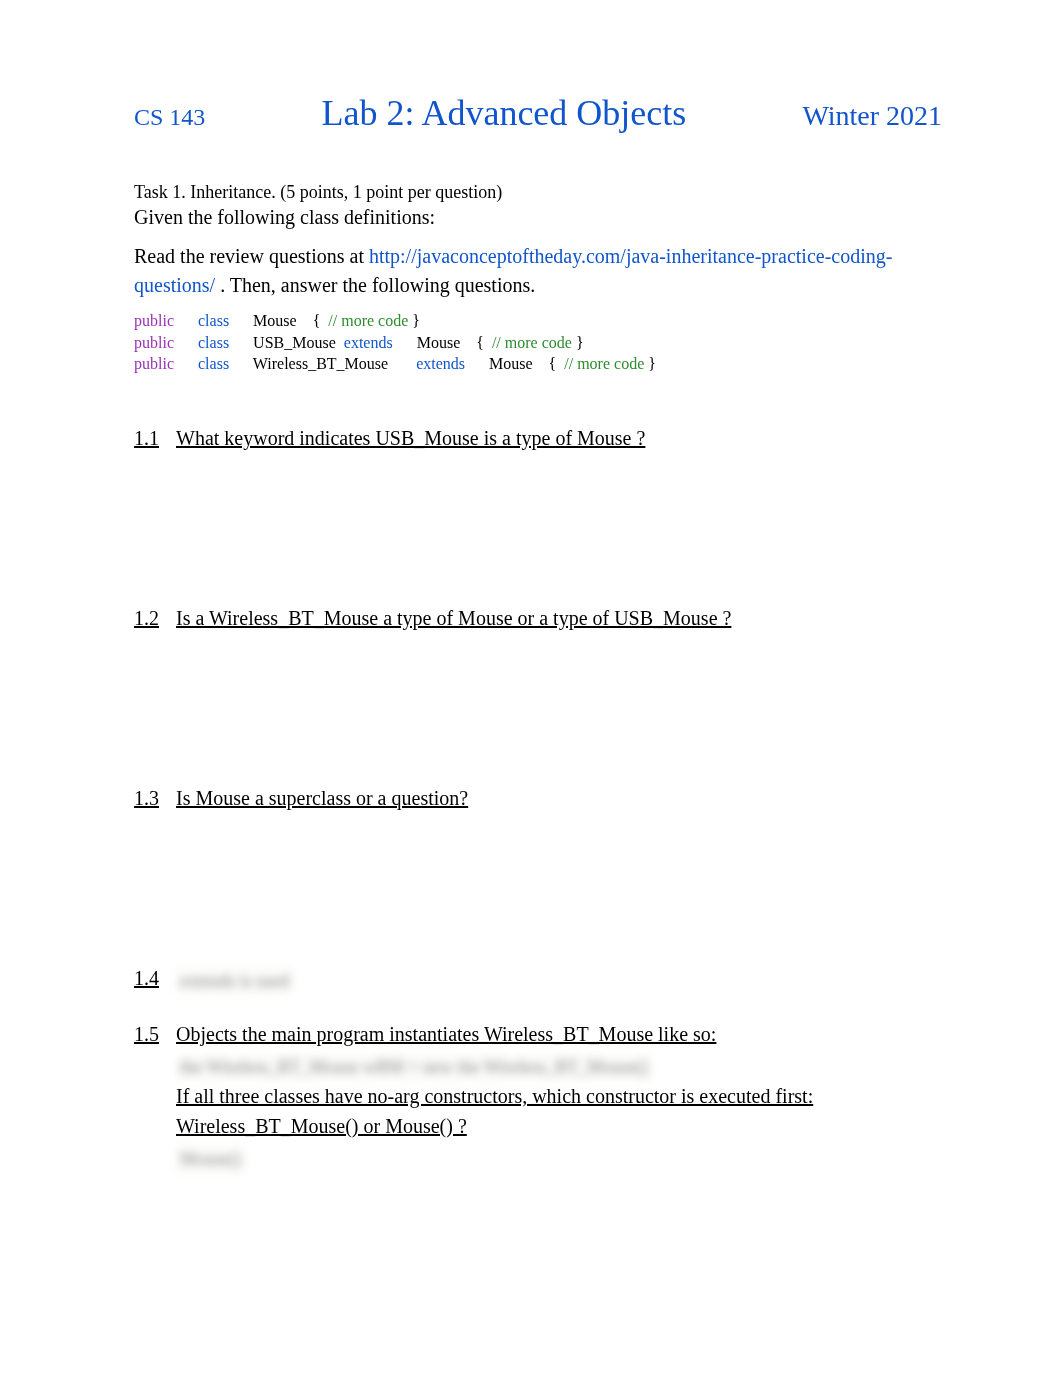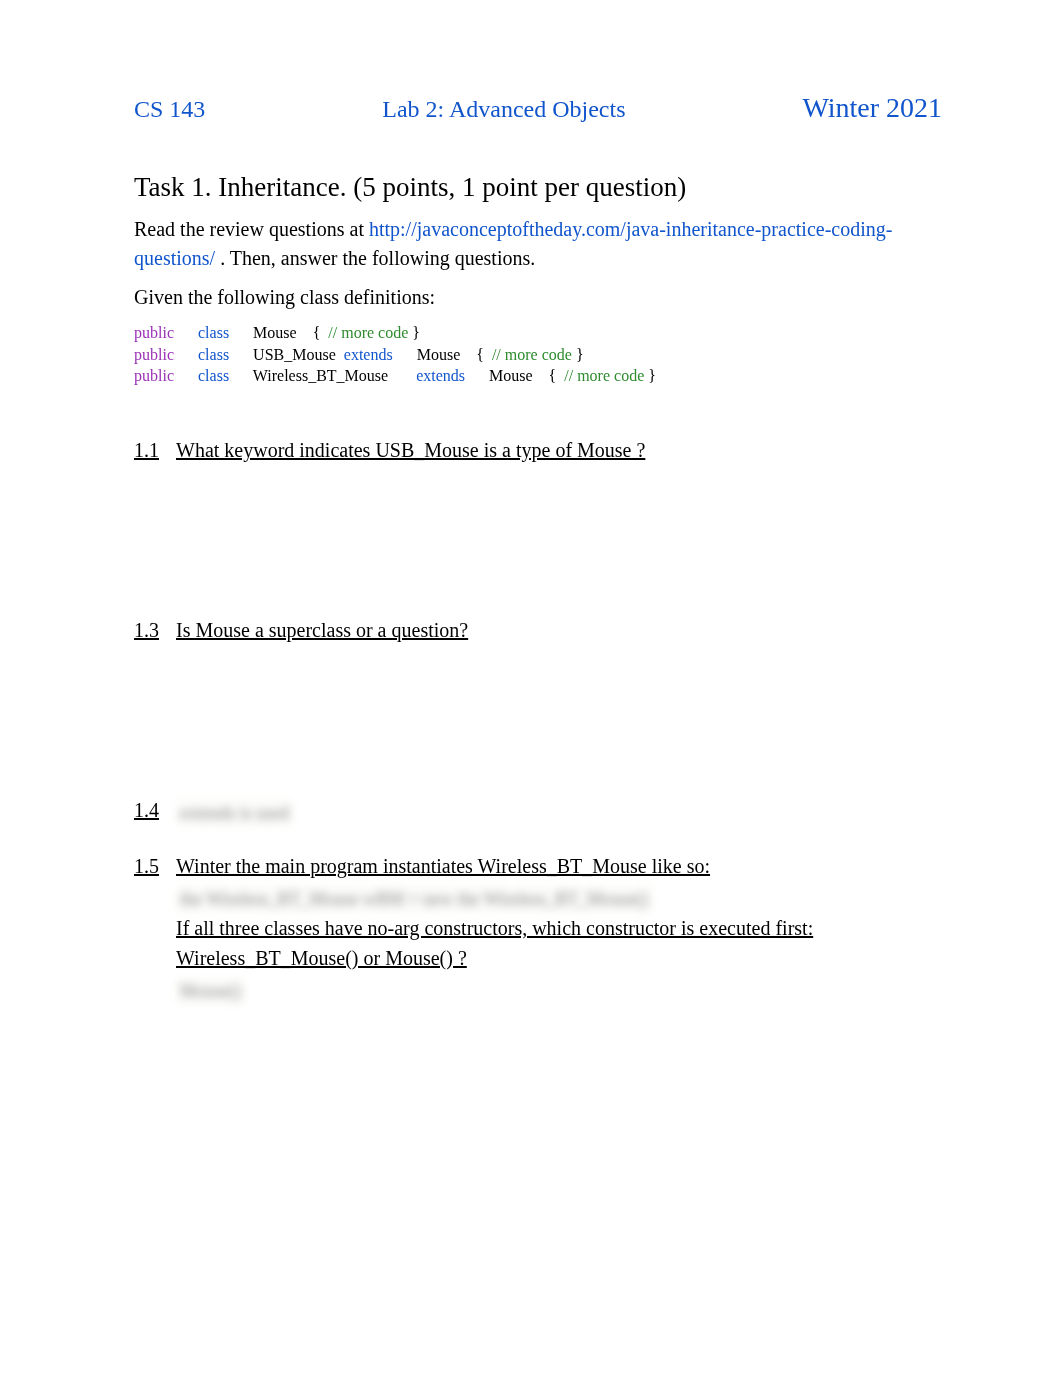--- a/index.html
+++ b/index.html
@@ -16,25 +16,24 @@
     position: relative;
   }
   .header-row {
     display: flex;
     justify-content: space-between;
     align-items: baseline;
     color: #1155cc;
     margin-bottom: 48px;
   }
   .header-left { font-size: 24px; }
-  .header-center { font-size: 24px; }
+  .header-center { font-size: 36px; }
   .header-right { font-size: 28px; }
   .task-title {
-    font-size: 27px;
-    margin-bottom: 12px;
+    font-size: 18px;
   }
   .para {
     font-size: 20px;
     line-height: 1.45;
     margin-bottom: 10px;
   }
   a.link { color: #1155cc; text-decoration: none; }
   .code-block {
     font-family: "Times New Roman", Times, serif;
     font-size: 16px;
@@ -74,54 +73,58 @@
 <div class="page">
 
   <div class="header-row">
     <span class="header-left">CS 143</span>
     <span class="header-center">Lab 2: Advanced Objects</span>
     <span class="header-right">Winter 2021</span>
   </div>
 
   <div class="task-title">Task 1.  Inheritance. (5 points, 1 point per question)</div>
 
+  <div class="para">Given the following class definitions:</div>
+
   <div class="para">
     <span>Read the review questions at  </span><a class="link" href="#">http://javaconceptoftheday.com/java-inheritance-practice-coding-questions/</a><span> .   Then, answer the following questions.</span>
   </div>
-
-  <div class="para">Given the following class definitions:</div>
 
   <div class="code-block"><span class="kw-vis">public</span>      <span class="kw-blue">class</span>      <span>Mouse    { </span> <span class="cm">// more code</span><span> }</span>
 <span class="kw-vis">public</span>      <span class="kw-blue">class</span>      <span>USB_Mouse </span> <span class="kw-blue">extends</span><span>      Mouse    { </span> <span class="cm">// more code</span><span> }</span>
 <span class="kw-vis">public</span>      <span class="kw-blue">class</span>      <span>Wireless_BT_Mouse       </span><span class="kw-blue">extends</span><span>      Mouse    { </span> <span class="cm">// more code</span><span> }</span></div>
 
   <div class="q-row">
     <div class="q-num">1.1</div>
     <div class="q-body">What keyword indicates  USB_Mouse  is a type of Mouse ?</div>
   </div>
 
+  <div class="q-row">
+    <div class="q-num">1.2</div>
+    <div class="q-body">Is a Wireless_BT_Mouse        a type of  Mouse  or a type of  USB_Mouse ?</div>
+  </div>
 
   <div class="q-row">
     <div class="q-num">1.3</div>
     <div class="q-body">Is Mouse  a superclass or a question?</div>
   </div>
 
   <div class="q-row tight">
     <div class="q-num">1.4</div>
     <div class="q-body">
       <div class="subline"><span class="blur-strip">extends is used</span></div>
     </div>
   </div>
 
   <div style="height:14px"></div>
 
   <div class="q-row tight">
     <div class="q-num">1.5</div>
     <div class="q-body">
-      <div>Winter the main program instantiates    Wireless_BT_Mouse         like so:</div>
+      <div>Objects the main program instantiates    Wireless_BT_Mouse         like so:</div>
       <div class="subline"><span class="blur-strip">the Wireless_BT_Mouse wBM   =   new   the Wireless_BT_Mouse()</span></div>
       <div>If all three classes have no-arg constructors, which constructor is executed first:</div>
       <div>Wireless_BT_Mouse()         or Mouse()   ?</div>
       <div class="subline"><span class="blur-strip">Mouse()</span></div>
     </div>
   </div>
 
 </div>
 
 </body></html>

